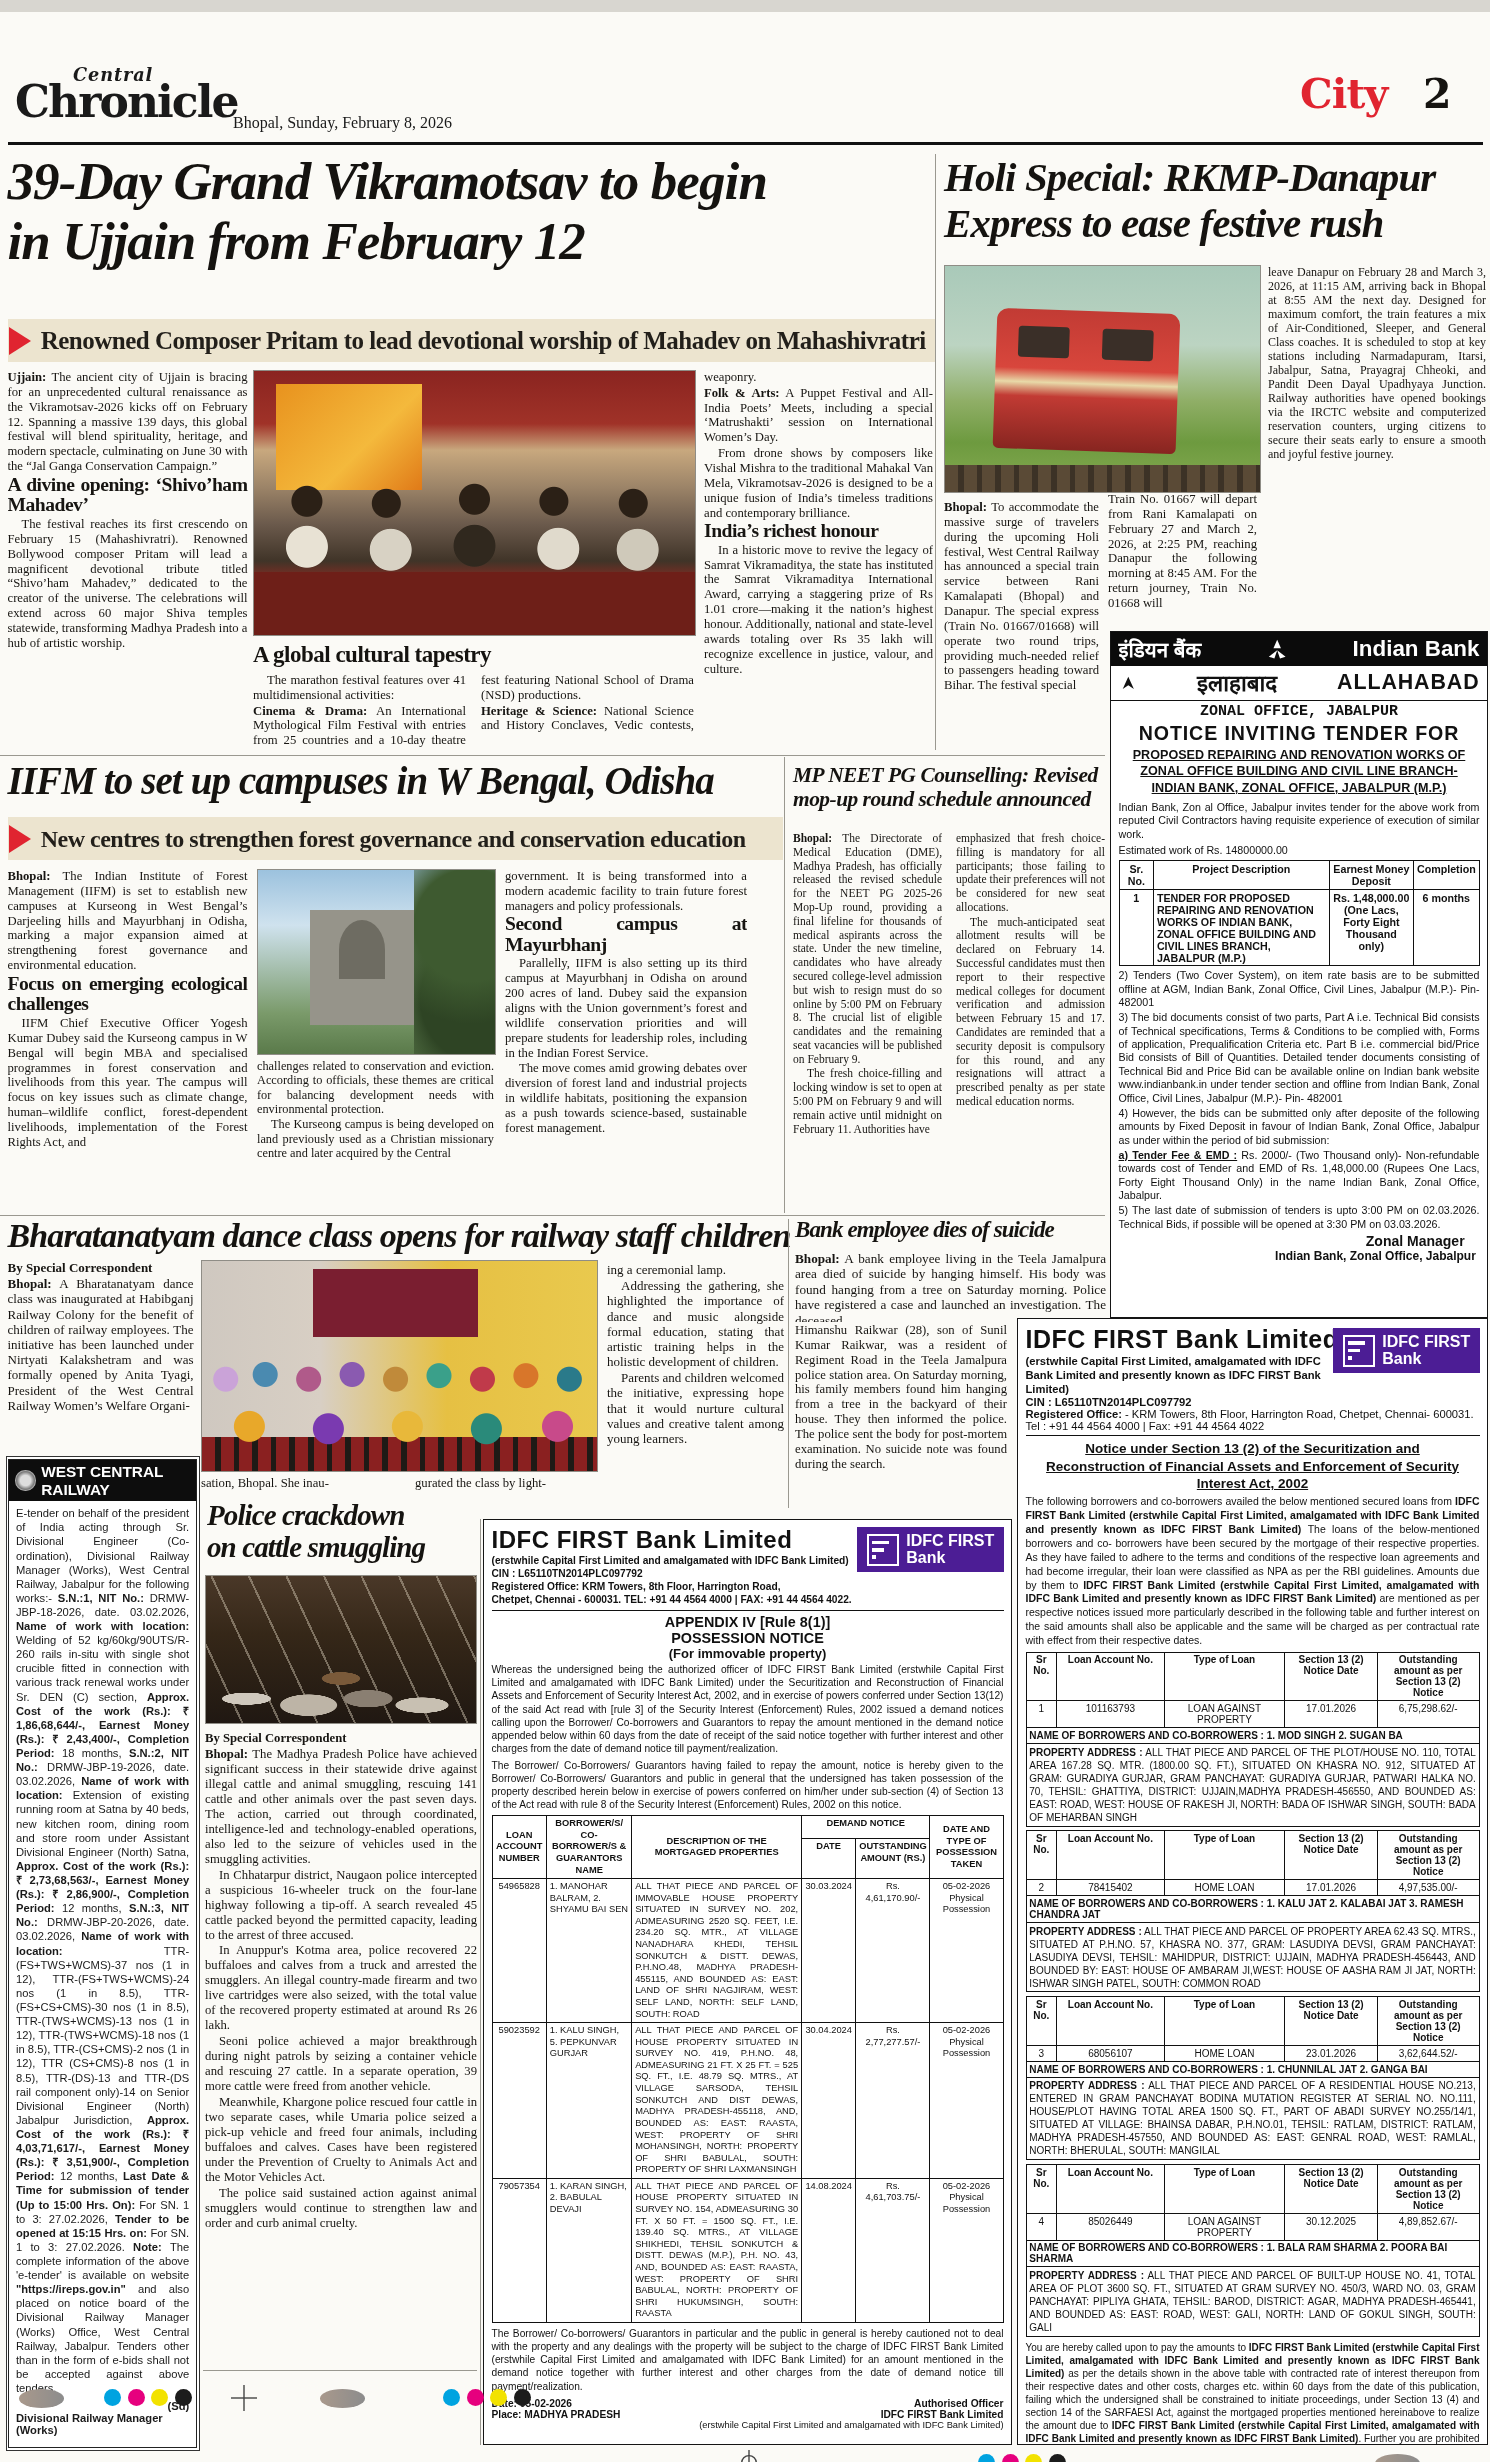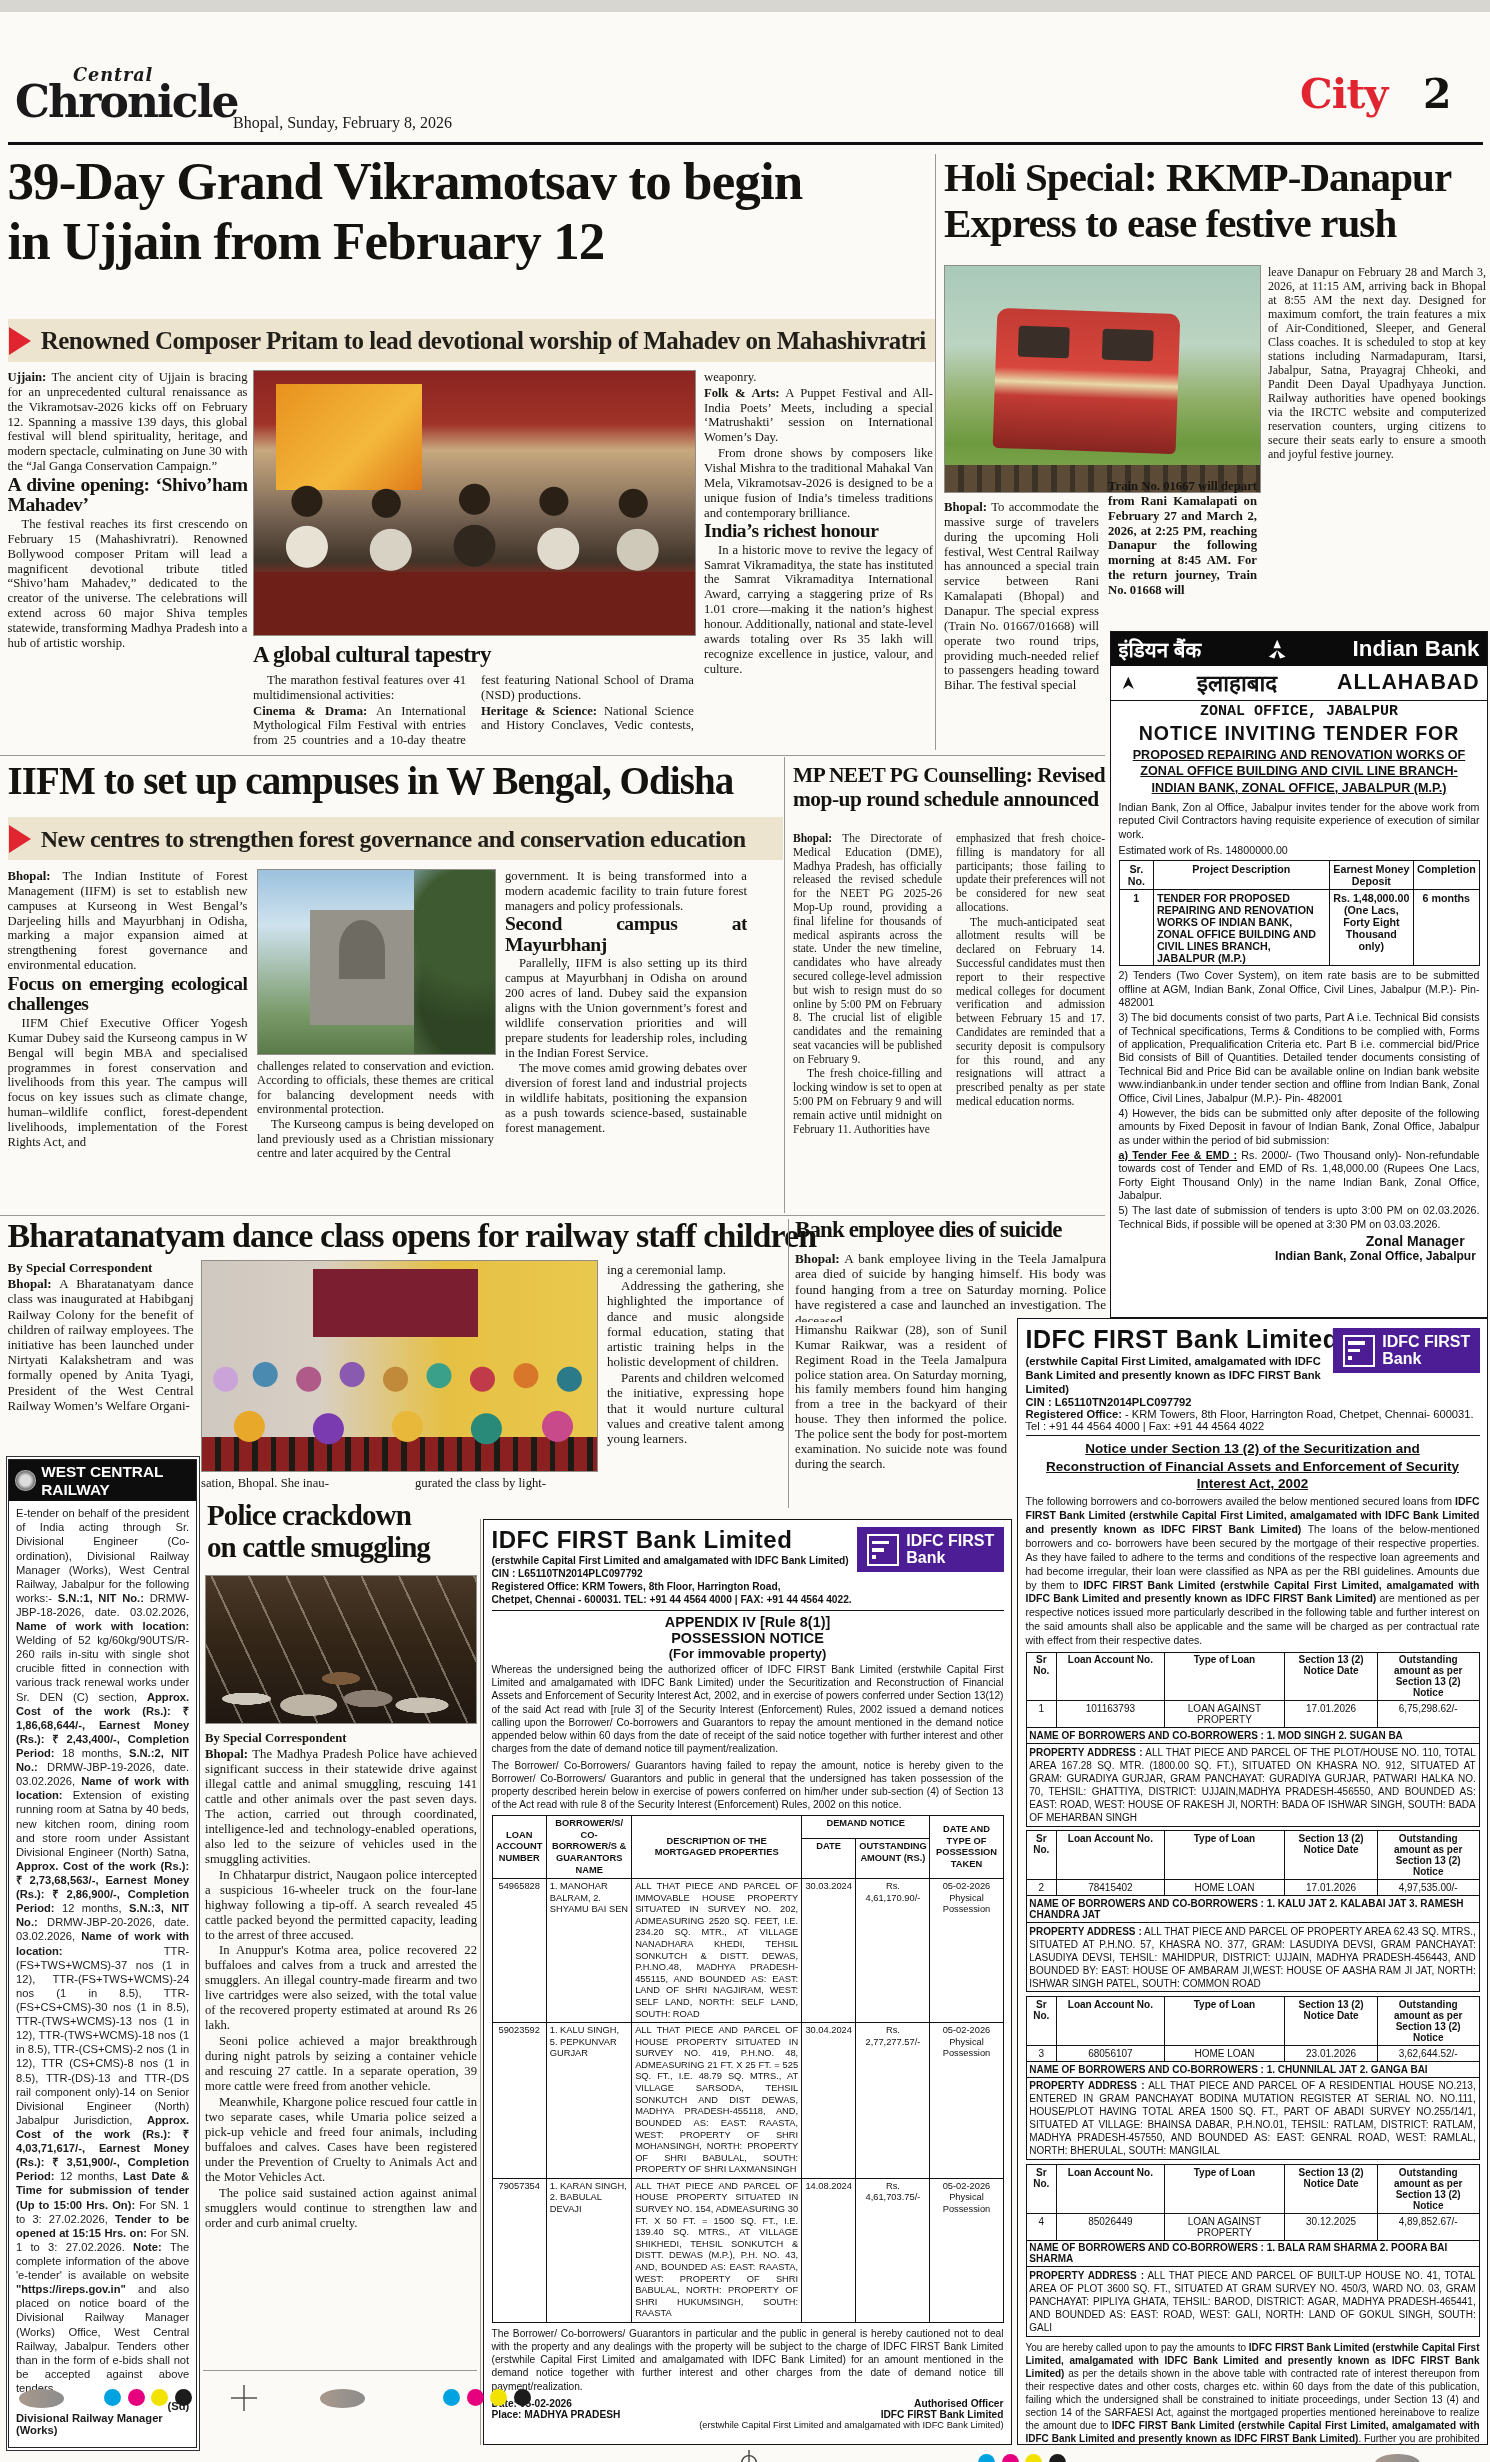--- a/index.html
+++ b/index.html
@@ -13,21 +13,21 @@
   .hrule{background:#9a9890;height:0.9px;}
 
   
   .logo-top{font-family:"DejaVu Serif",serif;font-weight:900;font-style:italic;font-size:17.7px;letter-spacing:0.9px;margin-left:58px;}
   .logo-main{font-family:"DejaVu Serif",serif;font-weight:900;font-size:44px;letter-spacing:-1.9px;margin-top:-9.3px;}
   .ed-date{font-size:16px;}
   .city{font-family:"DejaVu Serif",serif;font-weight:bold;font-size:41px;color:#e02430;letter-spacing:-0.9px;}
   .pageno{font-family:"DejaVu Serif",serif;font-weight:bold;font-size:41px;color:#151310;}
 
   
-  .hl{font-weight:bold;color:#151310;letter-spacing:-0.9px;white-space:pre-line;line-height:1.13;}
+  .hl{font-weight:bold;color:#151310;letter-spacing:-0.9px;white-space:pre-line;line-height:1.13;font-style:italic;}
   .kicker{display:flex;align-items:center;background:#ece4cf;}
   .tri{width:0;height:0;border-top:14px solid transparent;border-bottom:14px solid transparent;border-left:22.4px solid #e02430;margin:0 9.3px 0 1.9px;flex:0 0 auto;}
   .kicker-t{font-weight:bold;font-size:25px;letter-spacing:-0.5px;color:#221f1a;line-height:1;}
 
   
   .bodycol{font-size:12.7px;line-height:1.17;color:#171512;overflow:hidden;}
   .bodycol p{margin:0 0 0.9px 0;text-indent:14px;}
   .bodycol p.nf{text-indent:0;}
   .sub2{font-weight:bold;font-size:19.6px;line-height:1.05;margin:6.5px 0 4.7px 0;text-indent:0 !important;letter-spacing:-0.5px;}
   .byline{font-weight:bold;text-indent:0 !important;}
@@ -120,21 +120,21 @@
     <div class="abs" style="left:16%;top:20%;width:58%;height:62%;background:linear-gradient(180deg,#c23b34 0%,#d8463c 42%,#e8d9a8 52%,#c23b34 62%,#872520 100%);border-radius:11.2px 11.2px 5.6px 5.6px;transform:rotate(2deg);">
       <div class="abs" style="left:12%;top:12%;width:28%;height:22%;background:#3a2f28;border-radius:3.7px;"></div>
       <div class="abs" style="left:58%;top:12%;width:28%;height:22%;background:#3a2f28;border-radius:3.7px;"></div>
     </div>
     <div class="abs" style="left:0;bottom:0;width:100%;height:12%;background:repeating-linear-gradient(90deg,#5a4a36 0 13px,#3c3226 13px 18.6px);"></div>
   </div>
   <div class="abs bodycol just" style="left:1268px;top:253px;width:218px;height:350px;font-size:12px;">leave Danapur on February 28 and March 3, 2026, at 11:15 AM, arriving back in Bhopal at 8:55 AM the next day. Designed for maximum comfort, the train features a mix of Air-Conditioned, Sleeper, and General Class coaches. It is scheduled to stop at key stations including Narmadapuram, Itarsi, Jabalpur, Satna, Prayagraj Chheoki, and Pandit Deen Dayal Upadhyaya Junction. Railway authorities have opened bookings via the IRCTC website and computerized reservation counters, urging citizens to secure their seats early to ensure a smooth and joyful festive journey.</div>
   <div class="abs bodycol just" style="left:944px;top:488px;width:155px;height:253px;">
     <p class="nf"><b>Bhopal:</b> <span>To accommodate the massive surge of travelers during the upcoming Holi festival, West Central Railway has announced a special train service between Rani Kamalapati (Bhopal) and Danapur. The special express (Train No. 01667/01668) will operate two round trips, providing much-needed relief to passengers heading toward Bihar. The festival special</span></p>
   </div>
-  <div class="abs bodycol just" style="left:1108px;top:467px;width:149px;height:117px;font-weight:bold;">
+  <div class="abs bodycol just" style="left:1108px;top:480px;width:149px;height:117px;">
     <p class="nf">Train No. 01667 will depart from Rani Kamalapati on February 27 and March 2, 2026, at 2:25 PM, reaching Danapur the following morning at 8:45 AM. For the return journey, Train No. 01668 will</p>
   </div>
 
   <div class="abs noticebox" style="left:1110px;top:619px;width:378px;height:687px;">
     <div class="ib-bar">
       <span class="ib-hindi">इंडियन बैंक</span>
       <svg width="22.4" height="22.4" viewBox="0 0 24 24">
           <g fill="#fff">
             <path d="M12 2 L16 11 L8 11 Z"></path>
             <path d="M3 20 L12 13 L9 22 Z"></path>

